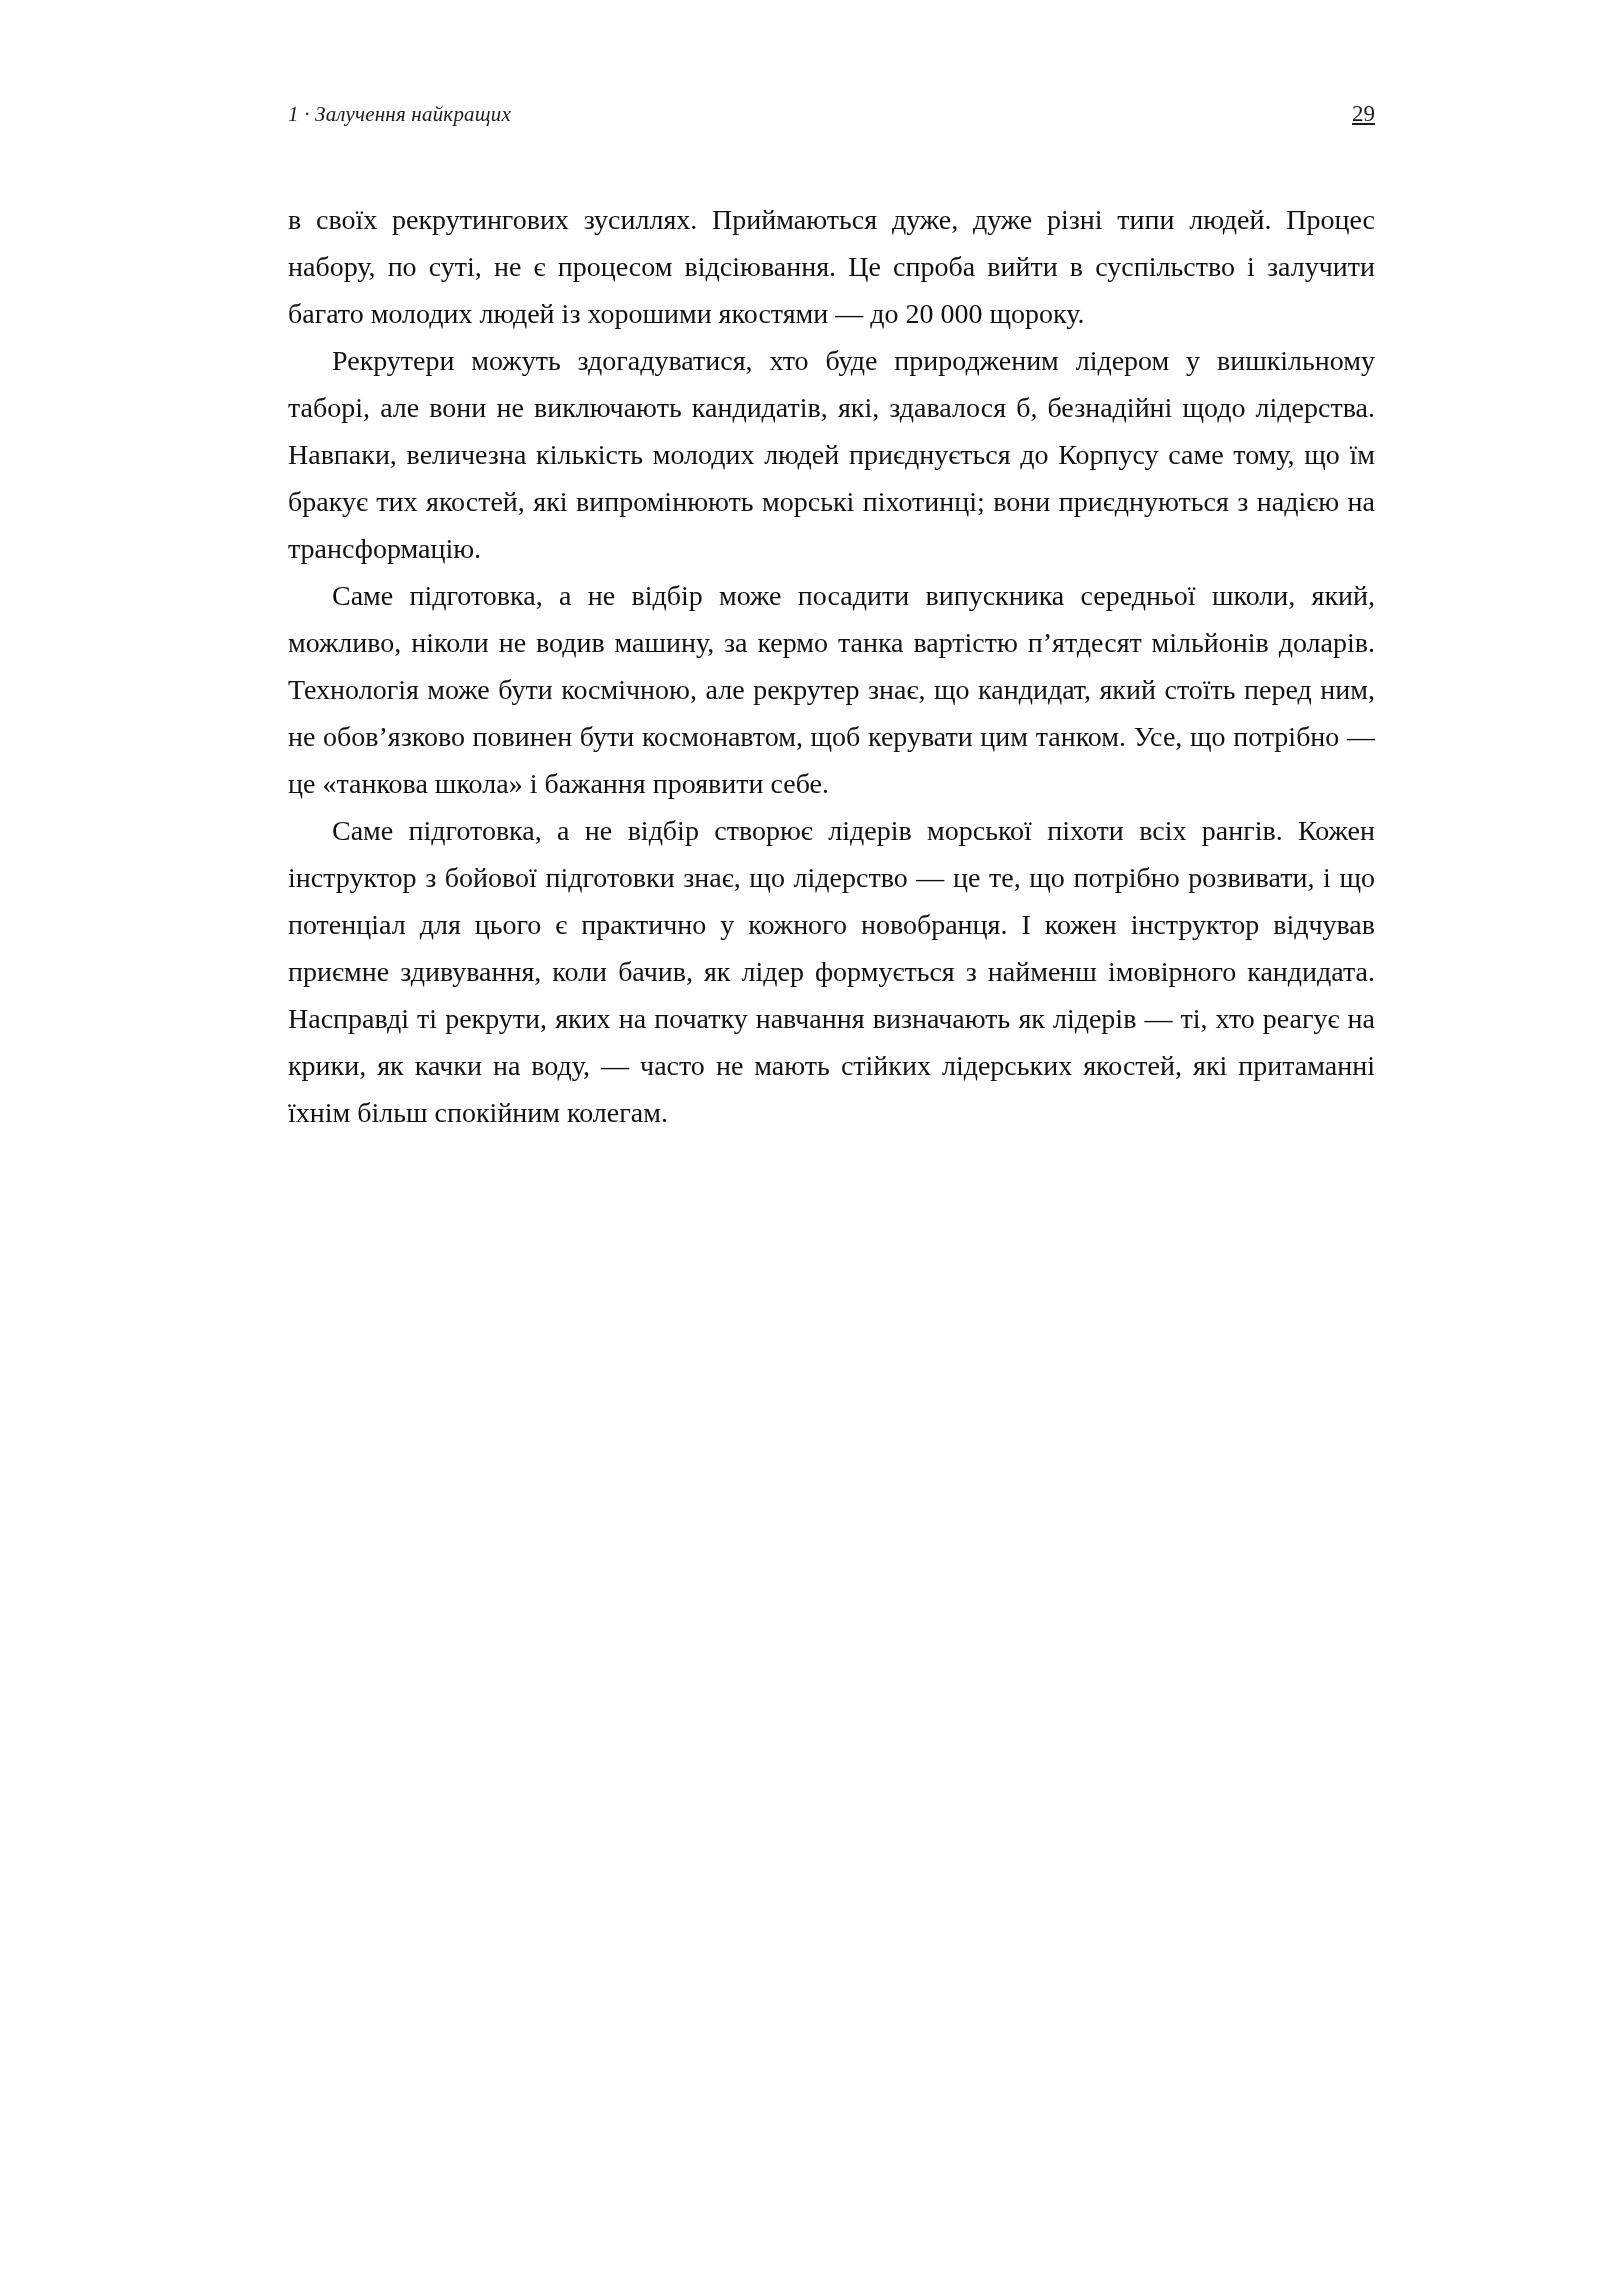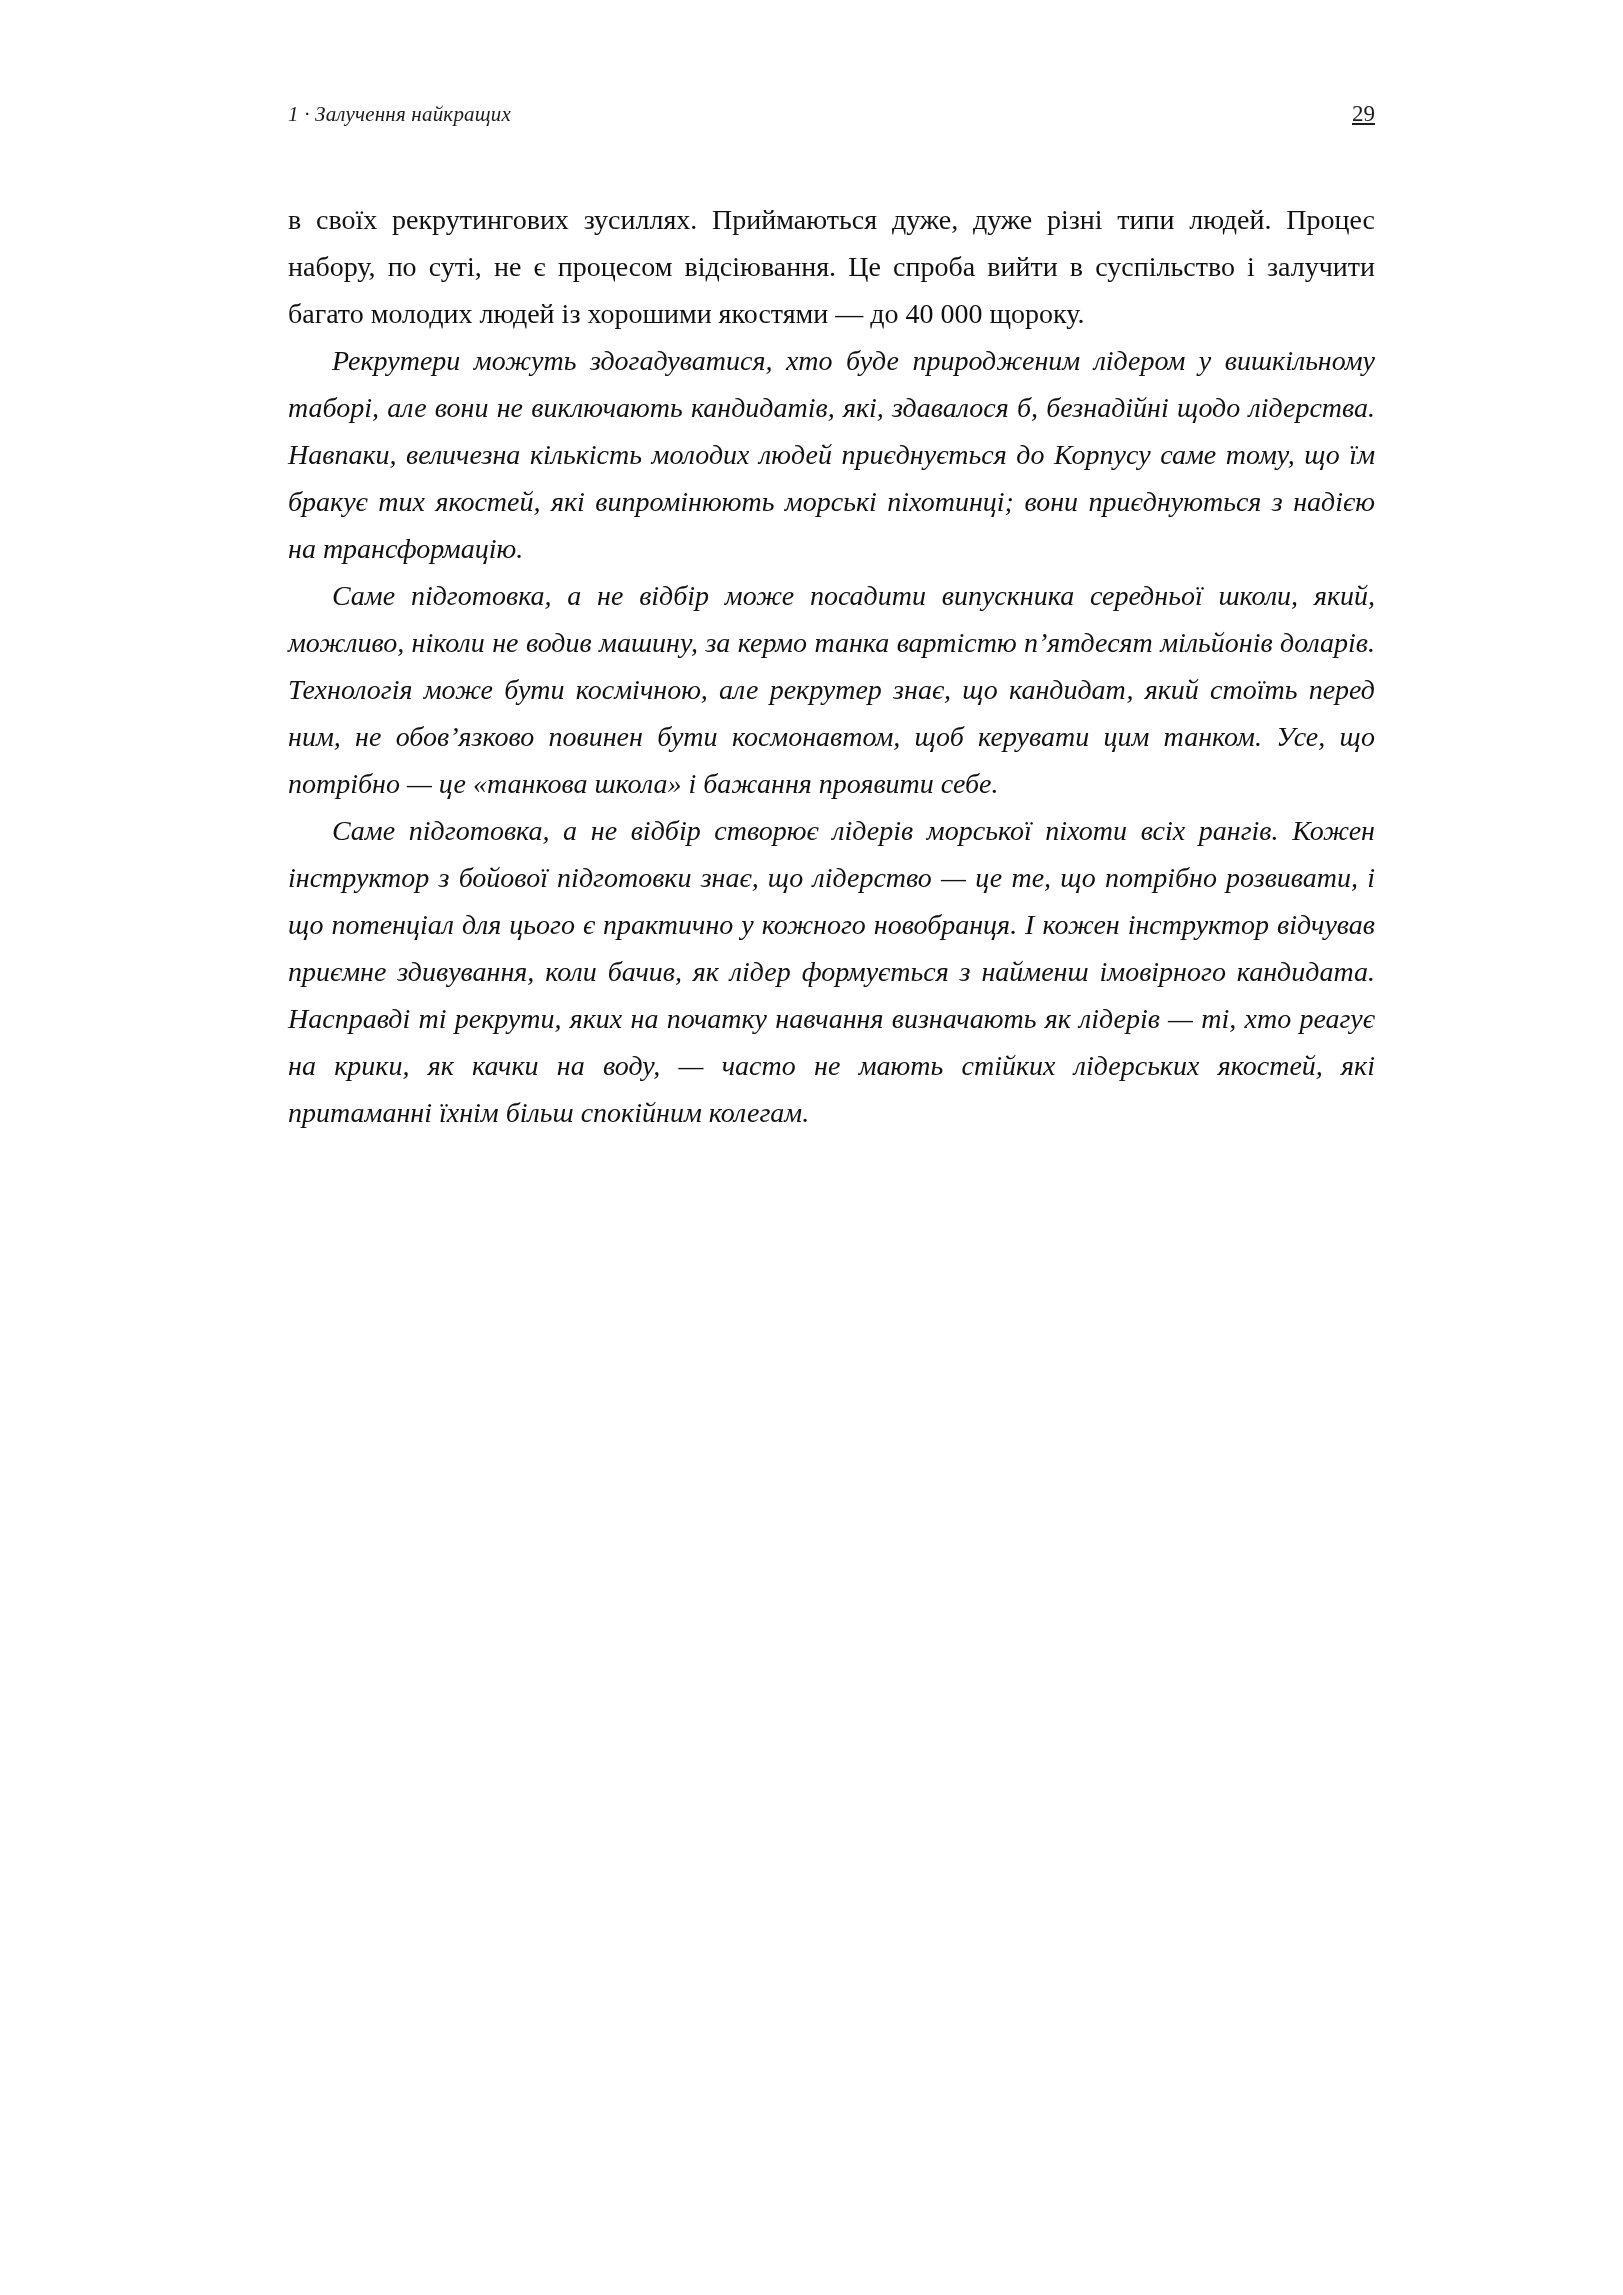--- a/index.html
+++ b/index.html
@@ -49,39 +49,38 @@
     text-justify: inter-word;
     color: #111111;
     hyphens: manual;
   }
   .body-text p {
     margin: 0;
     text-indent: 0;
   }
   .body-text p.indented {
     text-indent: 44px;
-    font-style: italic;
   }
   .body-text p:last-child {
     
   }
 </style>
 </head>
 <body>
 
 <div class="page">
   <div class="content">
 
     <div class="running-head">
       <div class="chapter-label">1 · Залучення найкращих</div>
       <div class="folio">29</div>
     </div>
 
     <div class="body-text">
-      <p>в своїх рекрутингових зусиллях. Приймаються дуже, дуже різні типи людей. Процес набору, по суті, не є процесом відсіювання. Це спроба вийти в суспільство і залучити багато молодих людей із хорошими якостями — до 40 000 щороку.</p>
+      <p>в своїх рекрутингових зусиллях. Приймаються дуже, дуже різні типи людей. Процес набору, по суті, не є процесом відсіювання. Це спроба вийти в суспільство і залучити багато молодих людей із хорошими якостями — до 20 000 щороку.</p>
       <p class="indented">Рекрутери можуть здогадуватися, хто буде природженим лідером у вишкільному таборі, але вони не виключають кандидатів, які, здавалося б, безнадійні щодо лідерства. Навпаки, величезна кількість молодих людей приєднується до Корпусу саме тому, що їм бракує тих якостей, які випромінюють морські піхотинці; вони приєднуються з надією на трансформацію.</p>
       <p class="indented">Саме підготовка, а не відбір може посадити випускника середньої школи, який, можливо, ніколи не водив машину, за кермо танка вартістю п’ятдесят мільйонів доларів. Технологія може бути космічною, але рекрутер знає, що кандидат, який стоїть перед ним, не обов’язково повинен бути космонавтом, щоб керувати цим танком. Усе, що потрібно — це «танкова школа» і бажання проявити себе.</p>
       <p class="indented">Саме підготовка, а не відбір створює лідерів морської піхоти всіх рангів. Кожен інструктор з бойової підготовки знає, що лідерство — це те, що потрібно розвивати, і що потенціал для цього є практично у кожного новобранця. І кожен інструктор відчував приємне здивування, коли бачив, як лідер формується з найменш імовірного кандидата. Насправді ті рекрути, яких на початку навчання визначають як лідерів — ті, хто реагує на крики, як качки на воду, — часто не мають стійких лідерських якостей, які притаманні їхнім більш спокійним колегам.</p>
     </div>
 
   </div>
 </div>
 
 
 </body></html>

